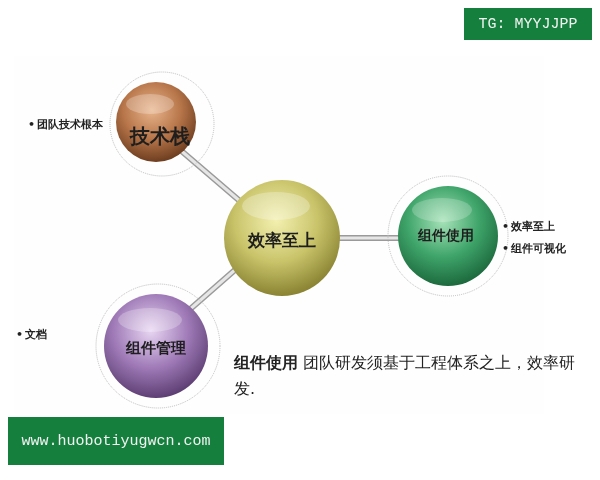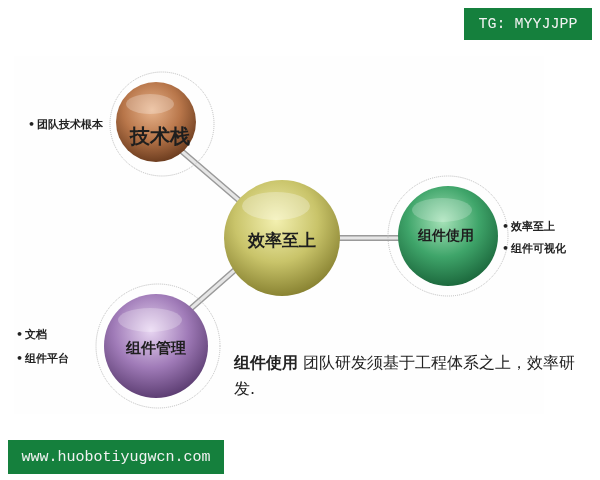--- a/index.html
+++ b/index.html
@@ -7,21 +7,21 @@
     width: 600px; height: 480px; position: relative; overflow: hidden;
     background: #ffffff;
     font-family: "DejaVu Sans", "Liberation Sans", sans-serif;
   }
   .badge {
     position: absolute; background: #15803d; color: #f2f2f2;
     font-family: Liberation Mono, monospace;
     font-size: 15px; display: flex; align-items: center; justify-content: center;
   }
   .badge-top { left: 464px; top: 8px; width: 128px; height: 32px; }
-  .badge-bottom { left: 8px; top: 440px; width: 216px; height: 34px; }
+  .badge-bottom { left: 8px; top: 417px; width: 216px; height: 48px; }
 
   .panel {
     position: absolute; left: 14px; top: 56px; width: 530px; height: 358px;
     background: #fefefe;
   }
   svg.diagram { position: absolute; left: 0; top: 0; }
 
   .sphere-label {
     position: absolute; font-weight: bold; color: #1e1e1e; text-align: center;
     white-space: nowrap; transform: translate(-50%, -50%);
@@ -103,18 +103,17 @@
 
 <div class="bullets" style="left:28px;top:114px;">
   <div>团队技术根本</div>
 </div>
 <div class="bullets" style="left:502px;top:216px;">
   <div>效率至上</div>
   <div>组件可视化</div>
 </div>
 <div class="bullets" style="left:16px;top:323px;line-height:24px;">
   <div>文档</div>
-  <div>组件平台</div>
 </div>
 
 <div class="desc"><b>组件使用</b><span> 团队研发须基于工程体系之上，效率研发.</span></div>
 
 <div class="badge badge-bottom">www.huobotiyugwcn.com</div>
 
 </body></html>

